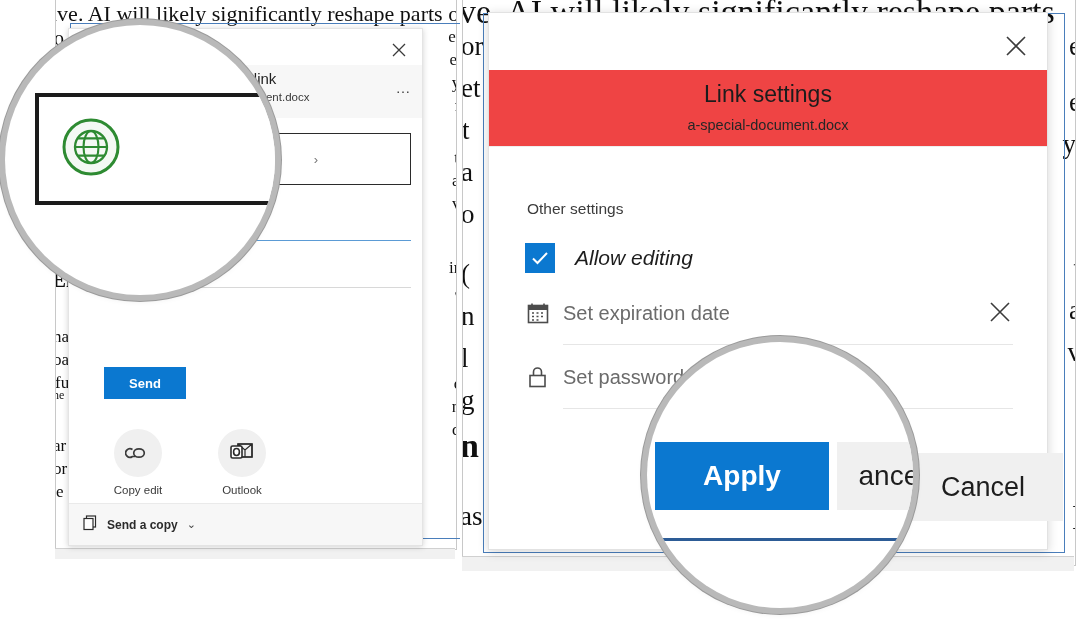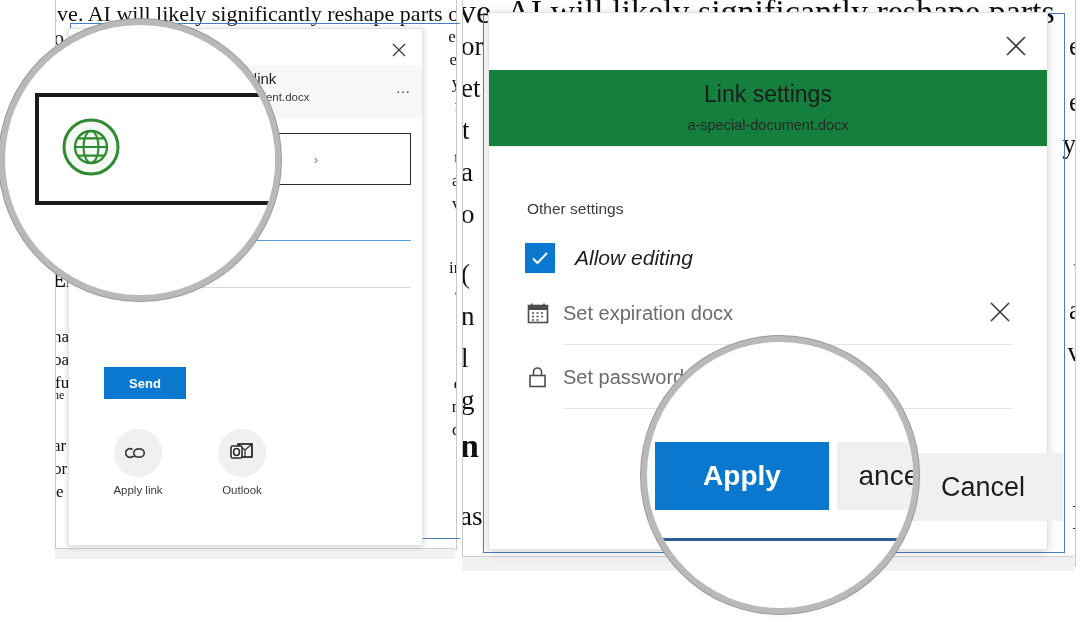--- a/index.html
+++ b/index.html
@@ -95,21 +95,21 @@
     border:1px solid #e2e2e2;box-sizing:border-box;
     box-shadow:0 2px 10px rgba(0,0,0,.17);
   }
   .ls-close{
     position:absolute;right:14px;top:16px;width:34px;height:34px;
     display:flex;align-items:center;justify-content:center;
     color:#3b3b3b;cursor:pointer;
   }
   .ls-head{
     position:absolute;left:0;right:0;top:57px;height:77px;
-    background:#15803d;border-bottom:1px solid #eeeeee;box-sizing:border-box;
+    background:#ef4444;border-bottom:1px solid #eeeeee;box-sizing:border-box;
   }
   .ls-title{
     position:absolute;left:0;right:0;top:11px;text-align:center;
     font-size:23px;color:#1c1c1c;
   }
   .ls-sub{
     position:absolute;left:0;right:0;top:47px;text-align:center;
     font-size:14.5px;color:#262626;
   }
   .ls-section{position:absolute;left:38px;top:187px;font-size:15.5px;color:#3c3c3c;}
@@ -219,35 +219,45 @@
     <div class="share-send">Send</div>
 
     <div class="share-actions">
       <div class="share-action">
         <div class="bubble">
           <svg width="26" height="26" viewBox="0 0 26 26" aria-hidden="true">
             <path d="M7.5 9.5 a4.3 4.3 0 1 0 0 7 h3" fill="none" stroke="#3b3b3b" stroke-width="1.7"></path>
             <ellipse cx="14" cy="13" rx="5.3" ry="4.2" fill="none" stroke="#3b3b3b" stroke-width="1.7"></ellipse>
           </svg>
         </div>
-        <div class="lbl">Apply link</div>
+        <div class="lbl">Copy edit</div>
       </div>
       <div class="share-action">
         <div class="bubble">
           <svg width="26" height="26" viewBox="0 0 26 26" aria-hidden="true">
             <rect x="9" y="4" width="14" height="13" fill="none" stroke="#2b2b2b" stroke-width="1.5"></rect>
             <path d="M9 4 h14 v13 h-14 z M9 4 l7 6 l7 -6 M16 10 v7" stroke="#2b2b2b" stroke-width="1.2" fill="none"></path>
             <rect x="2" y="6" width="11" height="12" rx="1.6" fill="#fff" stroke="#2b2b2b" stroke-width="1.6"></rect>
             <ellipse cx="7.5" cy="12" rx="2.9" ry="3.5" fill="none" stroke="#2b2b2b" stroke-width="1.6"></ellipse>
           </svg>
         </div>
         <div class="lbl">Outlook</div>
       </div>
     </div>
 
+    <div class="share-foot">
+      <span>
+        <svg width="15" height="16" viewBox="0 0 15 16" aria-hidden="true">
+          <rect x="3.5" y="1" width="9" height="11" fill="#fff" stroke="#2b2b2b" stroke-width="1.2"></rect>
+          <rect x="1" y="3.5" width="9" height="11" fill="#fff" stroke="#2b2b2b" stroke-width="1.2"></rect>
+        </svg>
+      </span>
+      <span class="lbl">Send a copy</span>
+      <span class="chev">⌄</span>
+    </div>
   </div>
 
   <div class="loupe" style="left:5px;top:25px;width:270px;height:270px;">
     <div class="loupe-inner" style="width:270px;height:270px;">
       <div class="loupe-box" style="left:30px;top:68px;width:250px;height:112px;">
         <span class="loupe-globe">
           <svg width="60" height="60" viewBox="0 0 60 60" aria-hidden="true">
             <circle cx="30" cy="30" r="27" fill="#f4f9f4" stroke="#2e8b32" stroke-width="3"></circle>
             <circle cx="30" cy="30" r="16" fill="none" stroke="#2e8b32" stroke-width="2.3"></circle>
             <ellipse cx="30" cy="30" rx="7.5" ry="16" fill="none" stroke="#2e8b32" stroke-width="2.1"></ellipse>
@@ -316,21 +326,21 @@
 
     <div class="ls-row" style="top:288px;">
       <span class="ls-row-icon">
         <svg width="24" height="24" viewBox="0 0 24 24" aria-hidden="true">
           <rect x="2.5" y="4.5" width="19" height="17" fill="none" stroke="#4c4c4c" stroke-width="1.6"></rect>
           <rect x="2.5" y="4.5" width="19" height="4.5" fill="#4c4c4c"></rect>
           <path d="M6 2.5 v3 M18 2.5 v3" stroke="#4c4c4c" stroke-width="1.6"></path>
           <path d="M6 12 h2 M10.5 12 h2 M15 12 h2 M6 15.5 h2 M10.5 15.5 h2 M15 15.5 h2 M6 19 h2 M10.5 19 h2" stroke="#4c4c4c" stroke-width="1.4"></path>
         </svg>
       </span>
-      <span class="ls-row-text">Set expiration docx</span>
+      <span class="ls-row-text">Set expiration date</span>
     </div>
     <div class="ls-row-rule" style="left:74px;right:34px;top:331px;"></div>
     <div class="ls-row-x" style="right:36px;top:288px;">
       <svg width="22" height="22" viewBox="0 0 22 22" aria-hidden="true">
         <path d="M2 2 L20 20 M20 2 L2 20" stroke="#3b3b3b" stroke-width="1.6" fill="none"></path>
       </svg>
     </div>
 
     <div class="ls-row" style="top:352px;">
       <span class="ls-row-icon">

